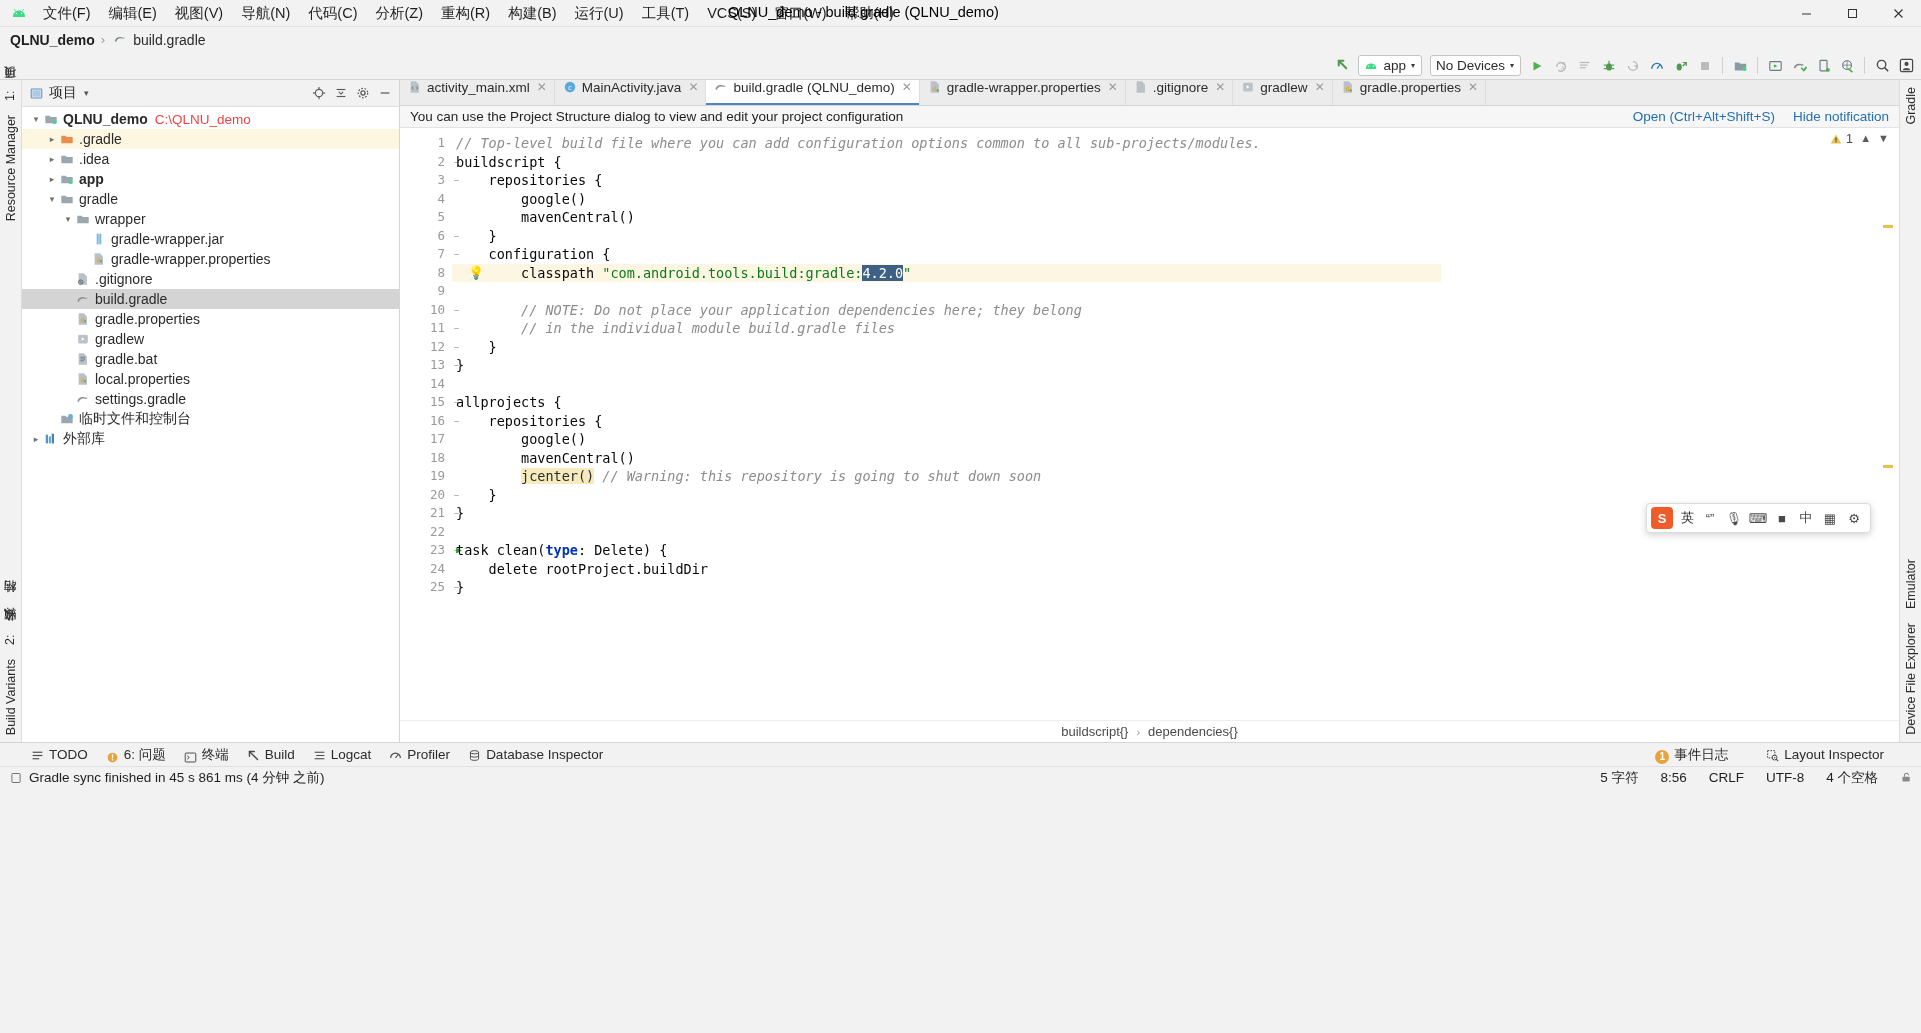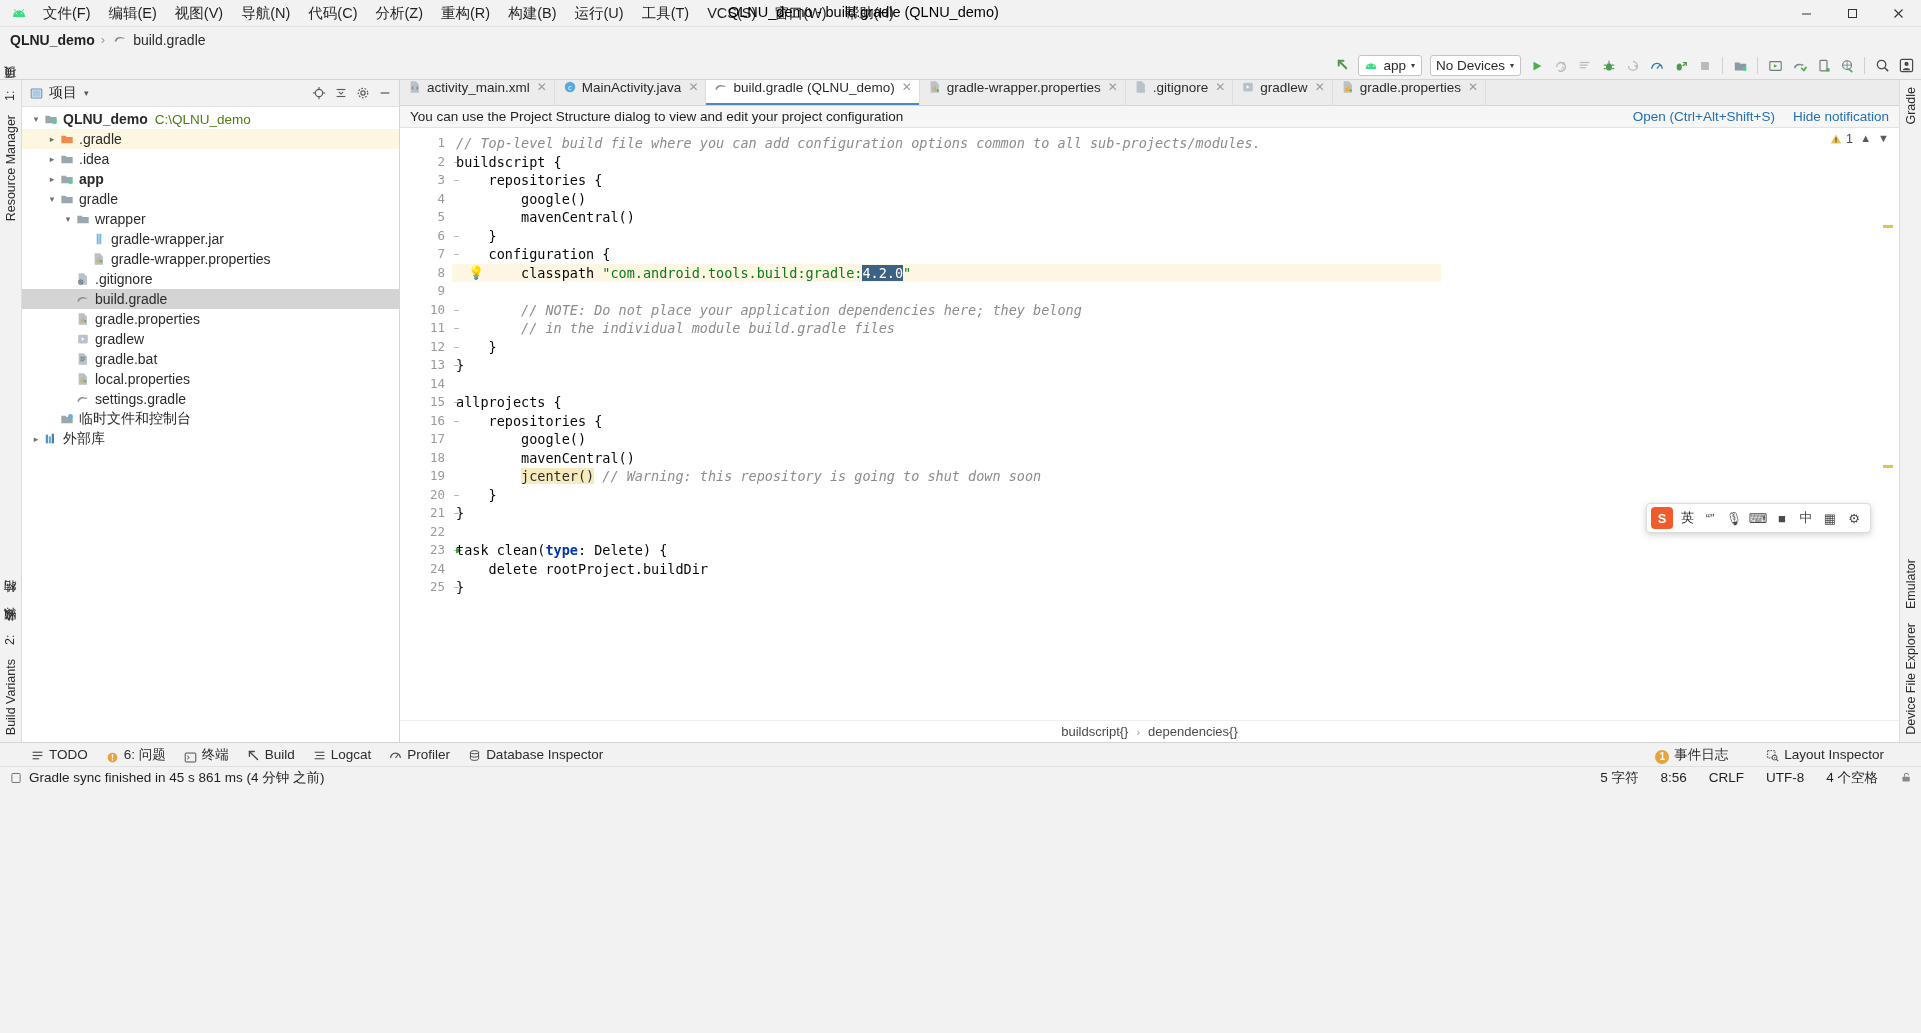--- a/index.html
+++ b/index.html
@@ -87,21 +87,21 @@
   .pi { width:20px;height:20px;display:flex;align-items:center;justify-content:center;border-radius:3px; }
 
   .tree { flex:1 1 auto; overflow:hidden; padding-top: 2px; font-size: 14px; background:#fff; }
   .row { height: 20px; display:flex; align-items:center; white-space:nowrap; cursor:default; }
   .row.sel { background:#d4d4d4; }
   .row.hl { background:#fdf7e2; }
   .arrow { width:12px; text-align:center; font-size:9px; color:#6e6e6e; flex:0 0 12px; }
   .ficon { width:17px; display:flex; align-items:center; justify-content:center; flex:0 0 17px; }
   .label { margin-left: 4px; }
   .label.bold { font-weight: bold; }
-  .path { color:#4d7c0f; margin-left: 7px; font-size:13.5px; }
+  .path { color:#ef4444; margin-left: 7px; font-size:13.5px; }
 
   
   .editor-wrap { flex:1 1 auto; display:flex; flex-direction:column; min-width:0; background:#fff; }
 
   .tabbar {
     height: 26px; display:flex; align-items:stretch; background:#ececec;
     border-bottom:1px solid #d5d5d5; flex: 0 0 26px; overflow:hidden;
   }
   .tab {
     display:flex; align-items:flex-start; padding: 0 7px 0 8px; gap:5px; font-size:13.5px;

